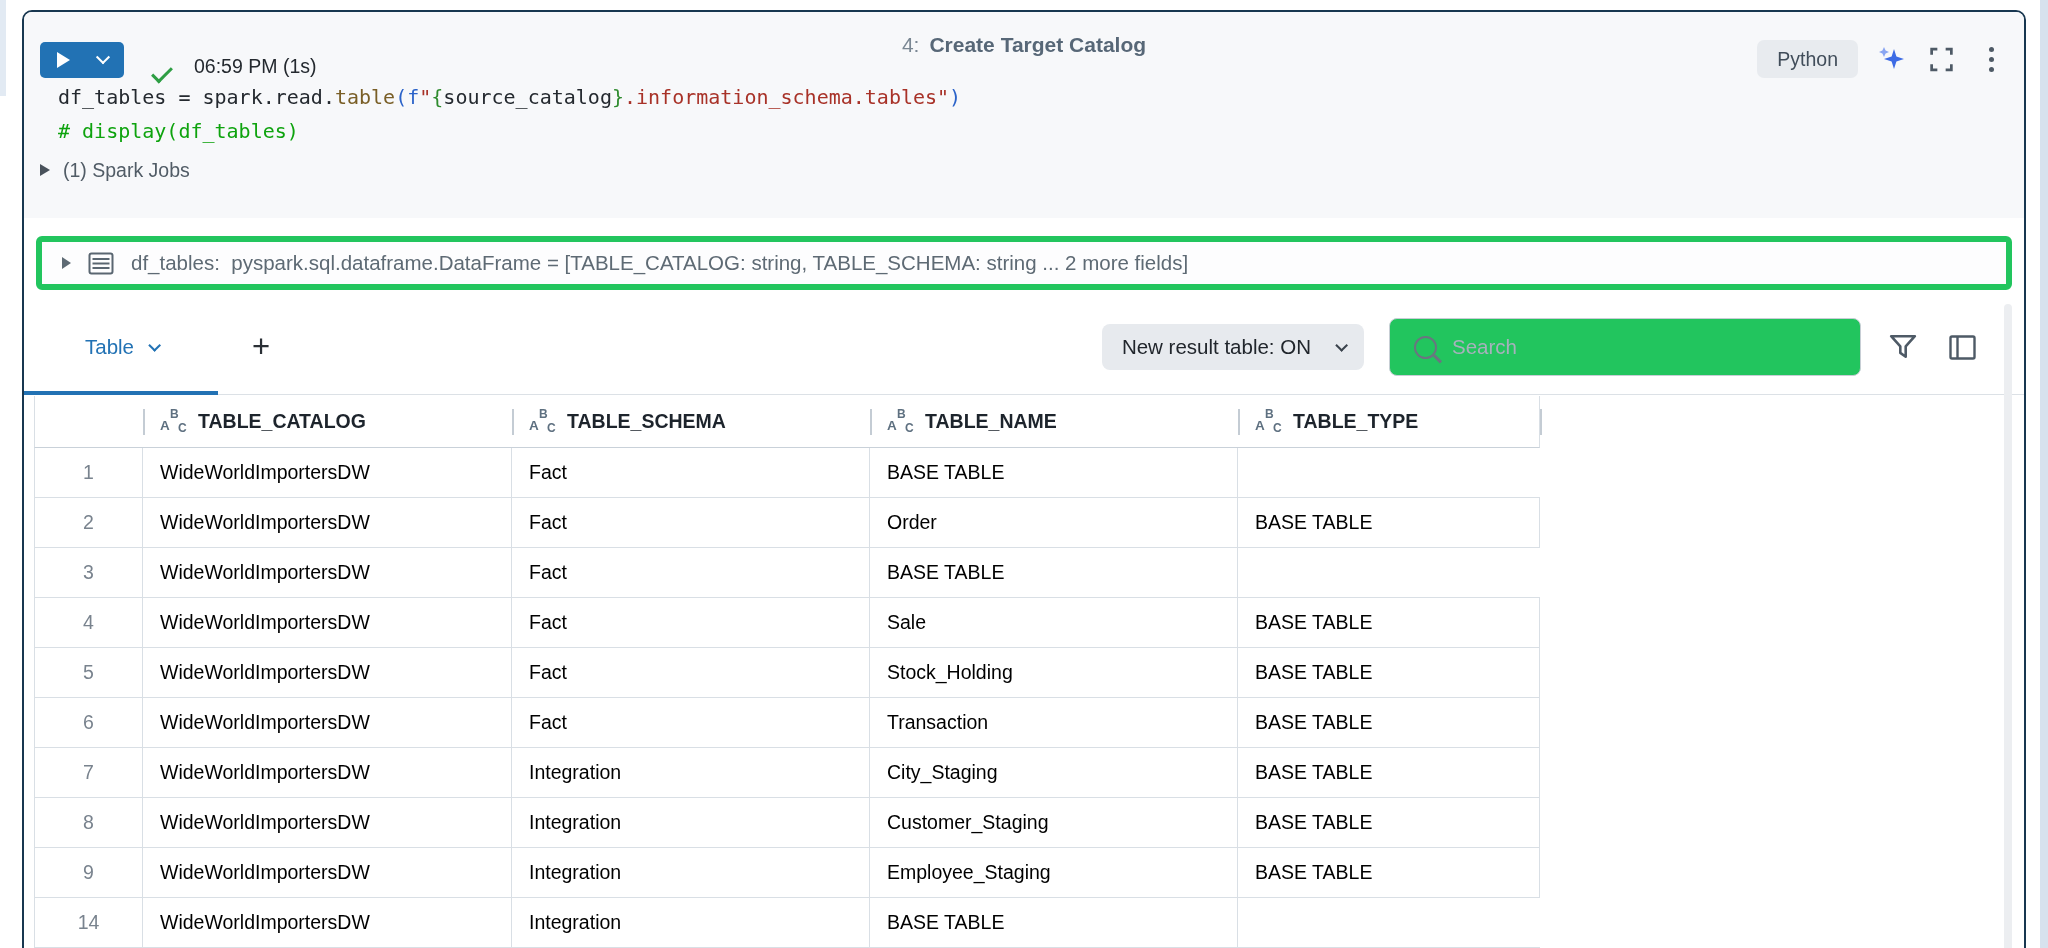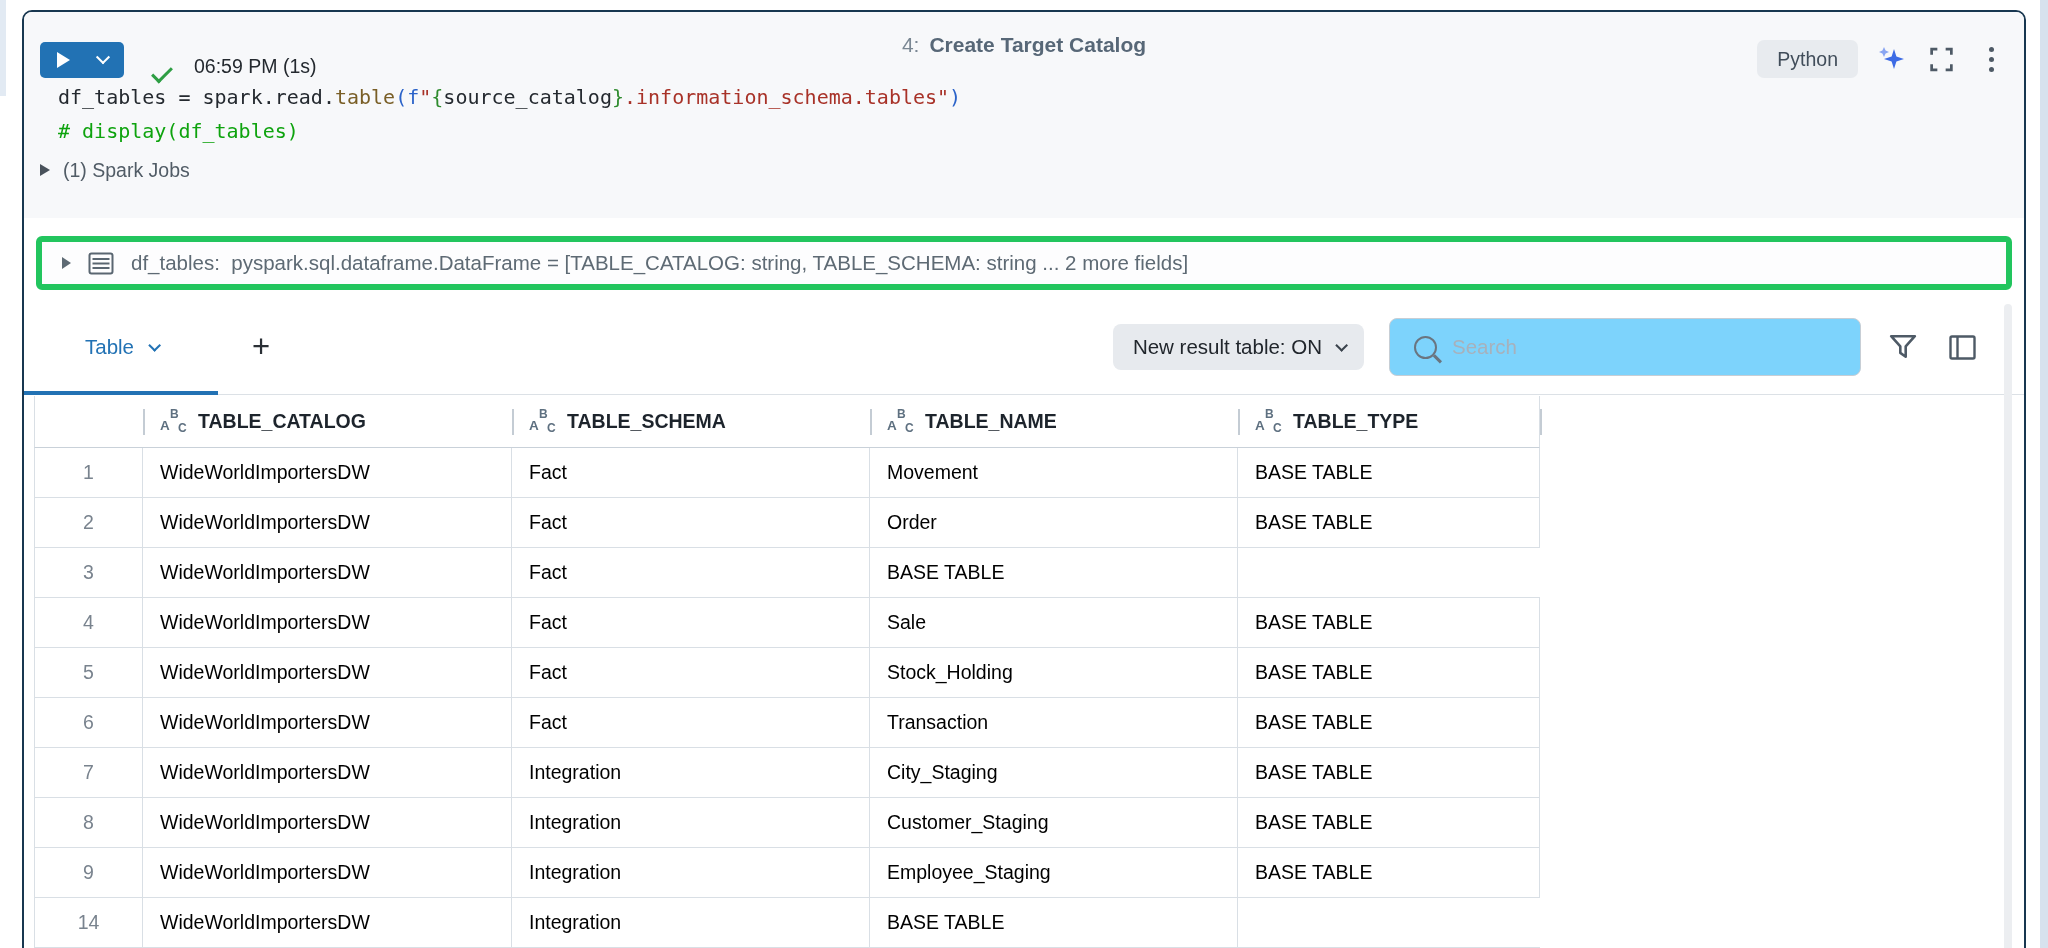--- a/index.html
+++ b/index.html
@@ -54,23 +54,23 @@
   .df-box { position:absolute; left:12px; top:224px; width:1976px; height:54px; border:6px solid #22c55e; border-radius:6px; background:#FDFDFE; display:flex; align-items:center; padding:0 20px; gap:17px; cursor:pointer; }
   .df-text { font-size:20.5px; color:#5E6A74; white-space:pre; }
 
   
   .toolbar { position:absolute; left:0; right:0; top:288px; height:95px; border-bottom:1px solid #DCE1E6; }
   .tab { position:absolute; left:0; top:0; width:194px; height:100%; display:flex; align-items:center; justify-content:center; gap:14px; font-size:20.5px; font-weight:500; color:#2272B4; cursor:pointer; }
   .chev-blue { width:9px; height:9px; border-right:2.5px solid #2272B4; border-bottom:2.5px solid #2272B4; transform:rotate(45deg) translateY(-3px); }
   .tab-underline { position:absolute; left:0; bottom:-1px; width:194px; height:4px; background:#2272B4; }
   .add-btn { position:absolute; left:214px; top:0; width:46px; height:100%; display:flex; align-items:center; justify-content:center; font-size:31px; font-weight:400; color:#2A2F35; cursor:pointer; }
   .toolbar-right { position:absolute; right:45px; top:0; height:100%; display:flex; align-items:center; gap:25px; }
-  .pill { background:#E7EAEE; border-radius:8px; height:46px; padding:0 20px; display:flex; align-items:center; gap:13px; font-size:20.5px; color:#21262C; cursor:pointer; }
+  .pill { background:#E7EAEE; border-radius:8px; height:46px; padding:0 20px; display:flex; align-items:center; gap:24px; font-size:20.5px; color:#21262C; cursor:pointer; }
   .chev-dark { width:9px; height:9px; border-right:2.5px solid #3A434C; border-bottom:2.5px solid #3A434C; transform:rotate(45deg) translateY(-3px); }
-  .search { width:472px; height:58px; border:1.5px solid #C7CED5; border-radius:8px; background:#7dd3fc; display:flex; align-items:center; padding:0 14px 0 24px; gap:15px; }
+  .search { width:472px; height:58px; border:1.5px solid #C7CED5; border-radius:8px; background:#22c55e; display:flex; align-items:center; padding:0 14px 0 24px; gap:15px; }
   .mag { width:23px; height:23px; border:2.6px solid #6A7580; border-radius:50%; position:relative; flex:none; }
   .mag::after { content:""; position:absolute; width:2.6px; height:10px; background:#6A7580; right:-4px; bottom:-7px; transform:rotate(-45deg); }
   .search input { border:none; outline:none; flex:1; font-size:20.5px; color:#2A2F35; background:transparent; font-family:inherit; }
   .search input::placeholder { color:#A7B1BC; }
 
   
   .table-wrap { position:absolute; left:10px; top:384px; width:1506px; }
   .thead, .tr { display:grid; grid-template-columns:109px 369px 358px 368px 302px; }
   .thead { height:52px; border-bottom:1px solid #C9D1D9; border-left:1px solid #D9DFE5; border-right:1px solid #D9DFE5; background:#fff; }
   .th { position:relative; display:flex; align-items:center; padding-left:16px; gap:10px; font-size:19.5px; font-weight:700; color:#1D242C; cursor:pointer; }
@@ -225,21 +225,20 @@
             <div class="c">C</div>
           </div>
           <div class="th-label">TABLE_TYPE</div>
         </div>
       </div>
     <div class="tbody">
         <div class="tr">
           <div class="td rownum">1</div>
           <div class="td">WideWorldImportersDW</div>
           <div class="td">Fact</div>
-          <div class="td">Movement</div>
           <div class="td">BASE TABLE</div>
         </div>
         <div class="tr">
           <div class="td rownum">2</div>
           <div class="td">WideWorldImportersDW</div>
           <div class="td">Fact</div>
           <div class="td">Order</div>
           <div class="td">BASE TABLE</div>
         </div>
         <div class="tr">

